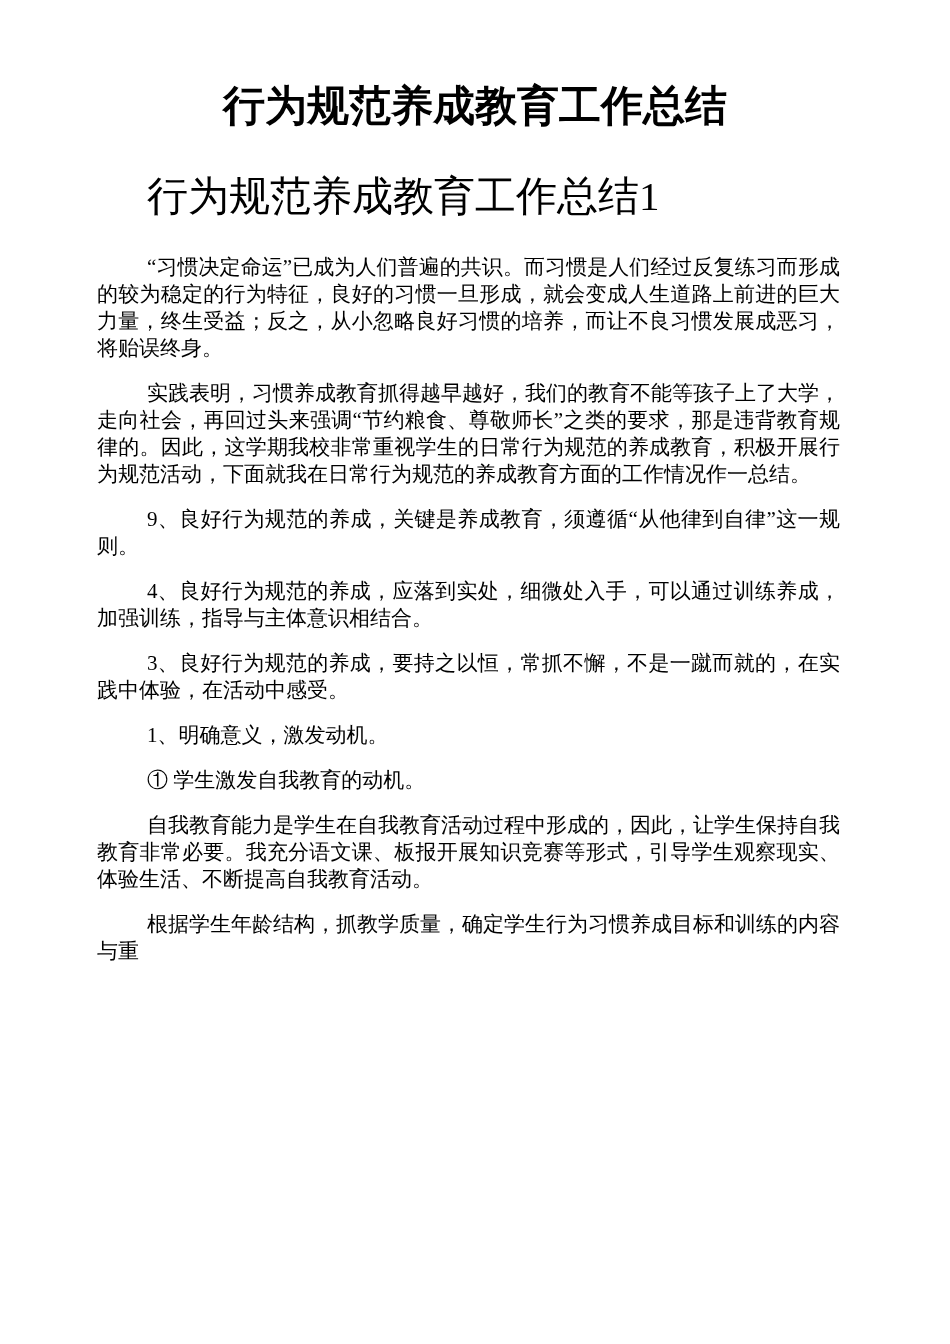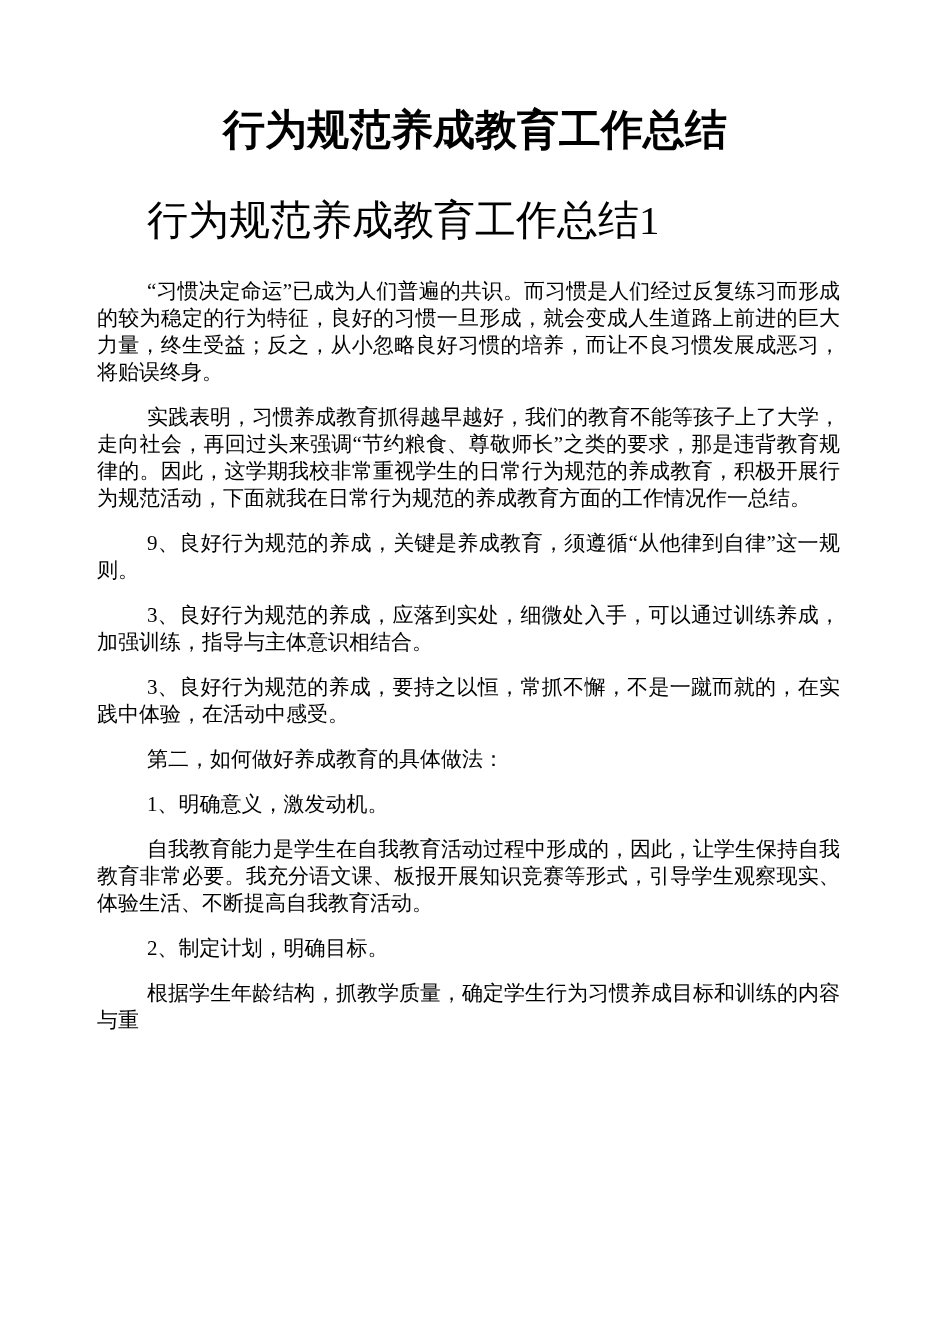--- a/index.html
+++ b/index.html
@@ -14,21 +14,21 @@
     margin: 0 auto;
     background: #ffffff;
     color: #000000;
     font-family: "Liberation Serif", "DejaVu Serif", serif;
     box-sizing: border-box;
     padding: 0 97px;
     overflow: hidden;
   }
   .doc-title {
     margin: 0;
-    padding-top: 100px;
+    padding-top: 76px;
     font-size: 42px;
     line-height: 60px;
     font-weight: 700;
     text-align: center;
     white-space: nowrap;
   }
   .doc-subtitle {
     margin: 40px 0 0 0;
     font-size: 41px;
     line-height: 40px;
@@ -55,21 +55,20 @@
 
 <div class="page">
   <h1 class="doc-title">行为规范养成教育工作总结</h1>
 
   <h2 class="doc-subtitle">行为规范养成教育工作总结1</h2>
 
   <div class="doc-body">
     <p>“习惯决定命运”已成为人们普遍的共识。而习惯是人们经过反复练习而形成的较为稳定的行为特征，良好的习惯一旦形成，就会变成人生道路上前进的巨大力量，终生受益；反之，从小忽略良好习惯的培养，而让不良习惯发展成恶习，将贻误终身。</p>
     <p>实践表明，习惯养成教育抓得越早越好，我们的教育不能等孩子上了大学，走向社会，再回过头来强调“节约粮食、尊敬师长”之类的要求，那是违背教育规律的。因此，这学期我校非常重视学生的日常行为规范的养成教育，积极开展行为规范活动，下面就我在日常行为规范的养成教育方面的工作情况作一总结。</p>
     <p>9、良好行为规范的养成，关键是养成教育，须遵循“从他律到自律”这一规则。</p>
-    <p>3、良好行为规范的养成，应落到实处，细微处入手，可以通过训练养成，加强训练，指导与主体意识相结合。</p>
+    <p>4、良好行为规范的养成，应落到实处，细微处入手，可以通过训练养成，加强训练，指导与主体意识相结合。</p>
     <p>3、良好行为规范的养成，要持之以恒，常抓不懈，不是一蹴而就的，在实践中体验，在活动中感受。</p>
-    <p>第二，如何做好养成教育的具体做法：</p>
     <p>1、明确意义，激发动机。</p>
+    <p>① 学生激发自我教育的动机。</p>
     <p>自我教育能力是学生在自我教育活动过程中形成的，因此，让学生保持自我教育非常必要。我充分语文课、板报开展知识竞赛等形式，引导学生观察现实、体验生活、不断提高自我教育活动。</p>
-    <p>2、制定计划，明确目标。</p>
     <p>根据学生年龄结构，抓教学质量，确定学生行为习惯养成目标和训练的内容与重</p>
   </div>
 </div>
 
 </body></html>

